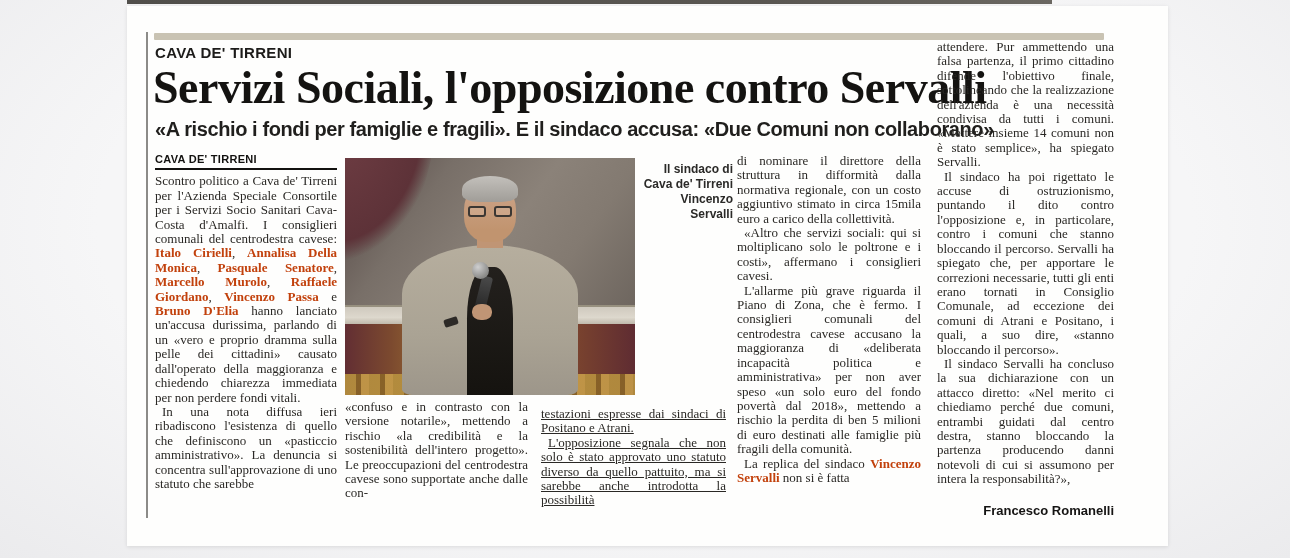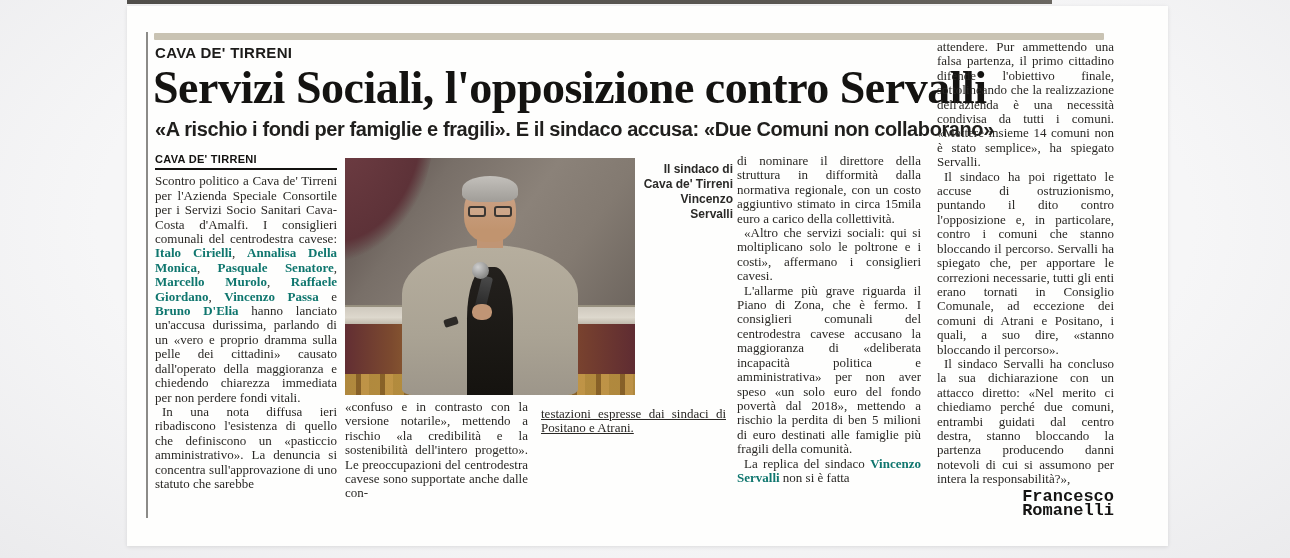--- a/index.html
+++ b/index.html
@@ -36,34 +36,34 @@
     position:absolute;left:28px;top:112px;width:910px;
     font-family:"Liberation Sans",sans-serif;font-weight:600;font-size:20px;
     letter-spacing:-.4px;color:#201f1d;white-space:nowrap;
   }
   .col{
     position:absolute;font-size:13px;line-height:14.4px;color:var(--body-ink);
     text-align:justify;overflow:hidden;hyphens:auto;-webkit-hyphens:auto;
   }
   .col p{margin:0;}
   .col p.pind{text-indent:7px;}
-  .col b{font-weight:bold;color:#0f766e;}
+  .col b{font-weight:bold;color:#c2410c;}
   .col-kicker{
     font-family:"Liberation Sans",sans-serif;font-weight:bold;font-size:11px;
     letter-spacing:.3px;color:#131210;border-bottom:2px solid #131210;
     padding-bottom:2px;margin-bottom:4px;text-align:left;
   }
   .col1{left:28px;top:146px;width:182px;height:368px;}
   .col2{left:218px;top:394px;width:183px;height:122px;}
   .col3{left:414px;top:401px;width:185px;height:122px;text-decoration:underline;}
   .col4{left:610px;top:148px;width:184px;height:368px;}
   .col5{left:810px;top:34px;width:177px;height:482px;}
   .byline{
-    font-family:Liberation Mono, monospace;font-weight:bold;font-size:17px;
-    color:#151413;text-align:right;margin-top:3px;
+    font-family:Liberation Sans, sans-serif;font-weight:bold;font-size:13px;
+    color:#151413;text-align:right;margin-top:17px;
   }
   .copyright{
     font-family:"Liberation Sans",sans-serif;font-size:7.5px;letter-spacing:.5px;
     color:var(--muted);text-align:right;margin-top:7px;padding-right:14px;text-decoration:underline;
   }
   
   .photo{position:absolute;left:218px;top:152px;width:290px;height:237px;
     overflow:hidden;background:#7d756d;}
   .ph-paint{position:absolute;inset:0 0 38% 0;
     background:linear-gradient(125deg,#544744 0%,#786f68 28%,#8b8279 55%,#837a71 75%,#6e665f 100%);}
@@ -152,20 +152,21 @@
   </div>
 
   <div class="caption">Il sindaco di Cava de' Tirreni Vincenzo Servalli</div>
 
   <div class="col col2">
     <p><span>«confuso e in contrasto con la versione notarile», mettendo a rischio «la credibilità e la sostenibilità dell'intero progetto». Le preoccupazioni del centrodestra cavese sono supportate anche dalle con-</span></p>
   </div>
 
   <div class="col col3">
     <p><span>testazioni espresse dai sindaci di Positano e Atrani.</span></p>
+    <p class="pind"><span>L'opposizione segnala che non solo è stato approvato uno statuto diverso da quello pattuito, ma si sarebbe anche introdotta la possibilità</span></p>
   </div>
 
   <div class="col col4">
     <p><span>di nominare il direttore della struttura in difformità dalla normativa regionale, con un costo aggiuntivo stimato in circa 15mila euro a carico della collettività.</span></p>
     <p class="pind"><span>«Altro che servizi sociali: qui si moltiplicano solo le poltrone e i costi», affermano i consiglieri cavesi.</span></p>
     <p class="pind"><span>L'allarme più grave riguarda il Piano di Zona, che è fermo. I consiglieri comunali del centrodestra cavese accusano la maggioranza di «deliberata incapacità politica e amministrativa» per non aver speso «un solo euro del fondo povertà dal 2018», mettendo a rischio la perdita di ben 5 milioni di euro destinati alle famiglie più fragili della comunità.</span></p>
     <p class="pind"><span>La replica del sindaco </span><b>Vincenzo Servalli</b><span> non si è fatta</span></p>
   </div>
 
   <div class="col col5">

